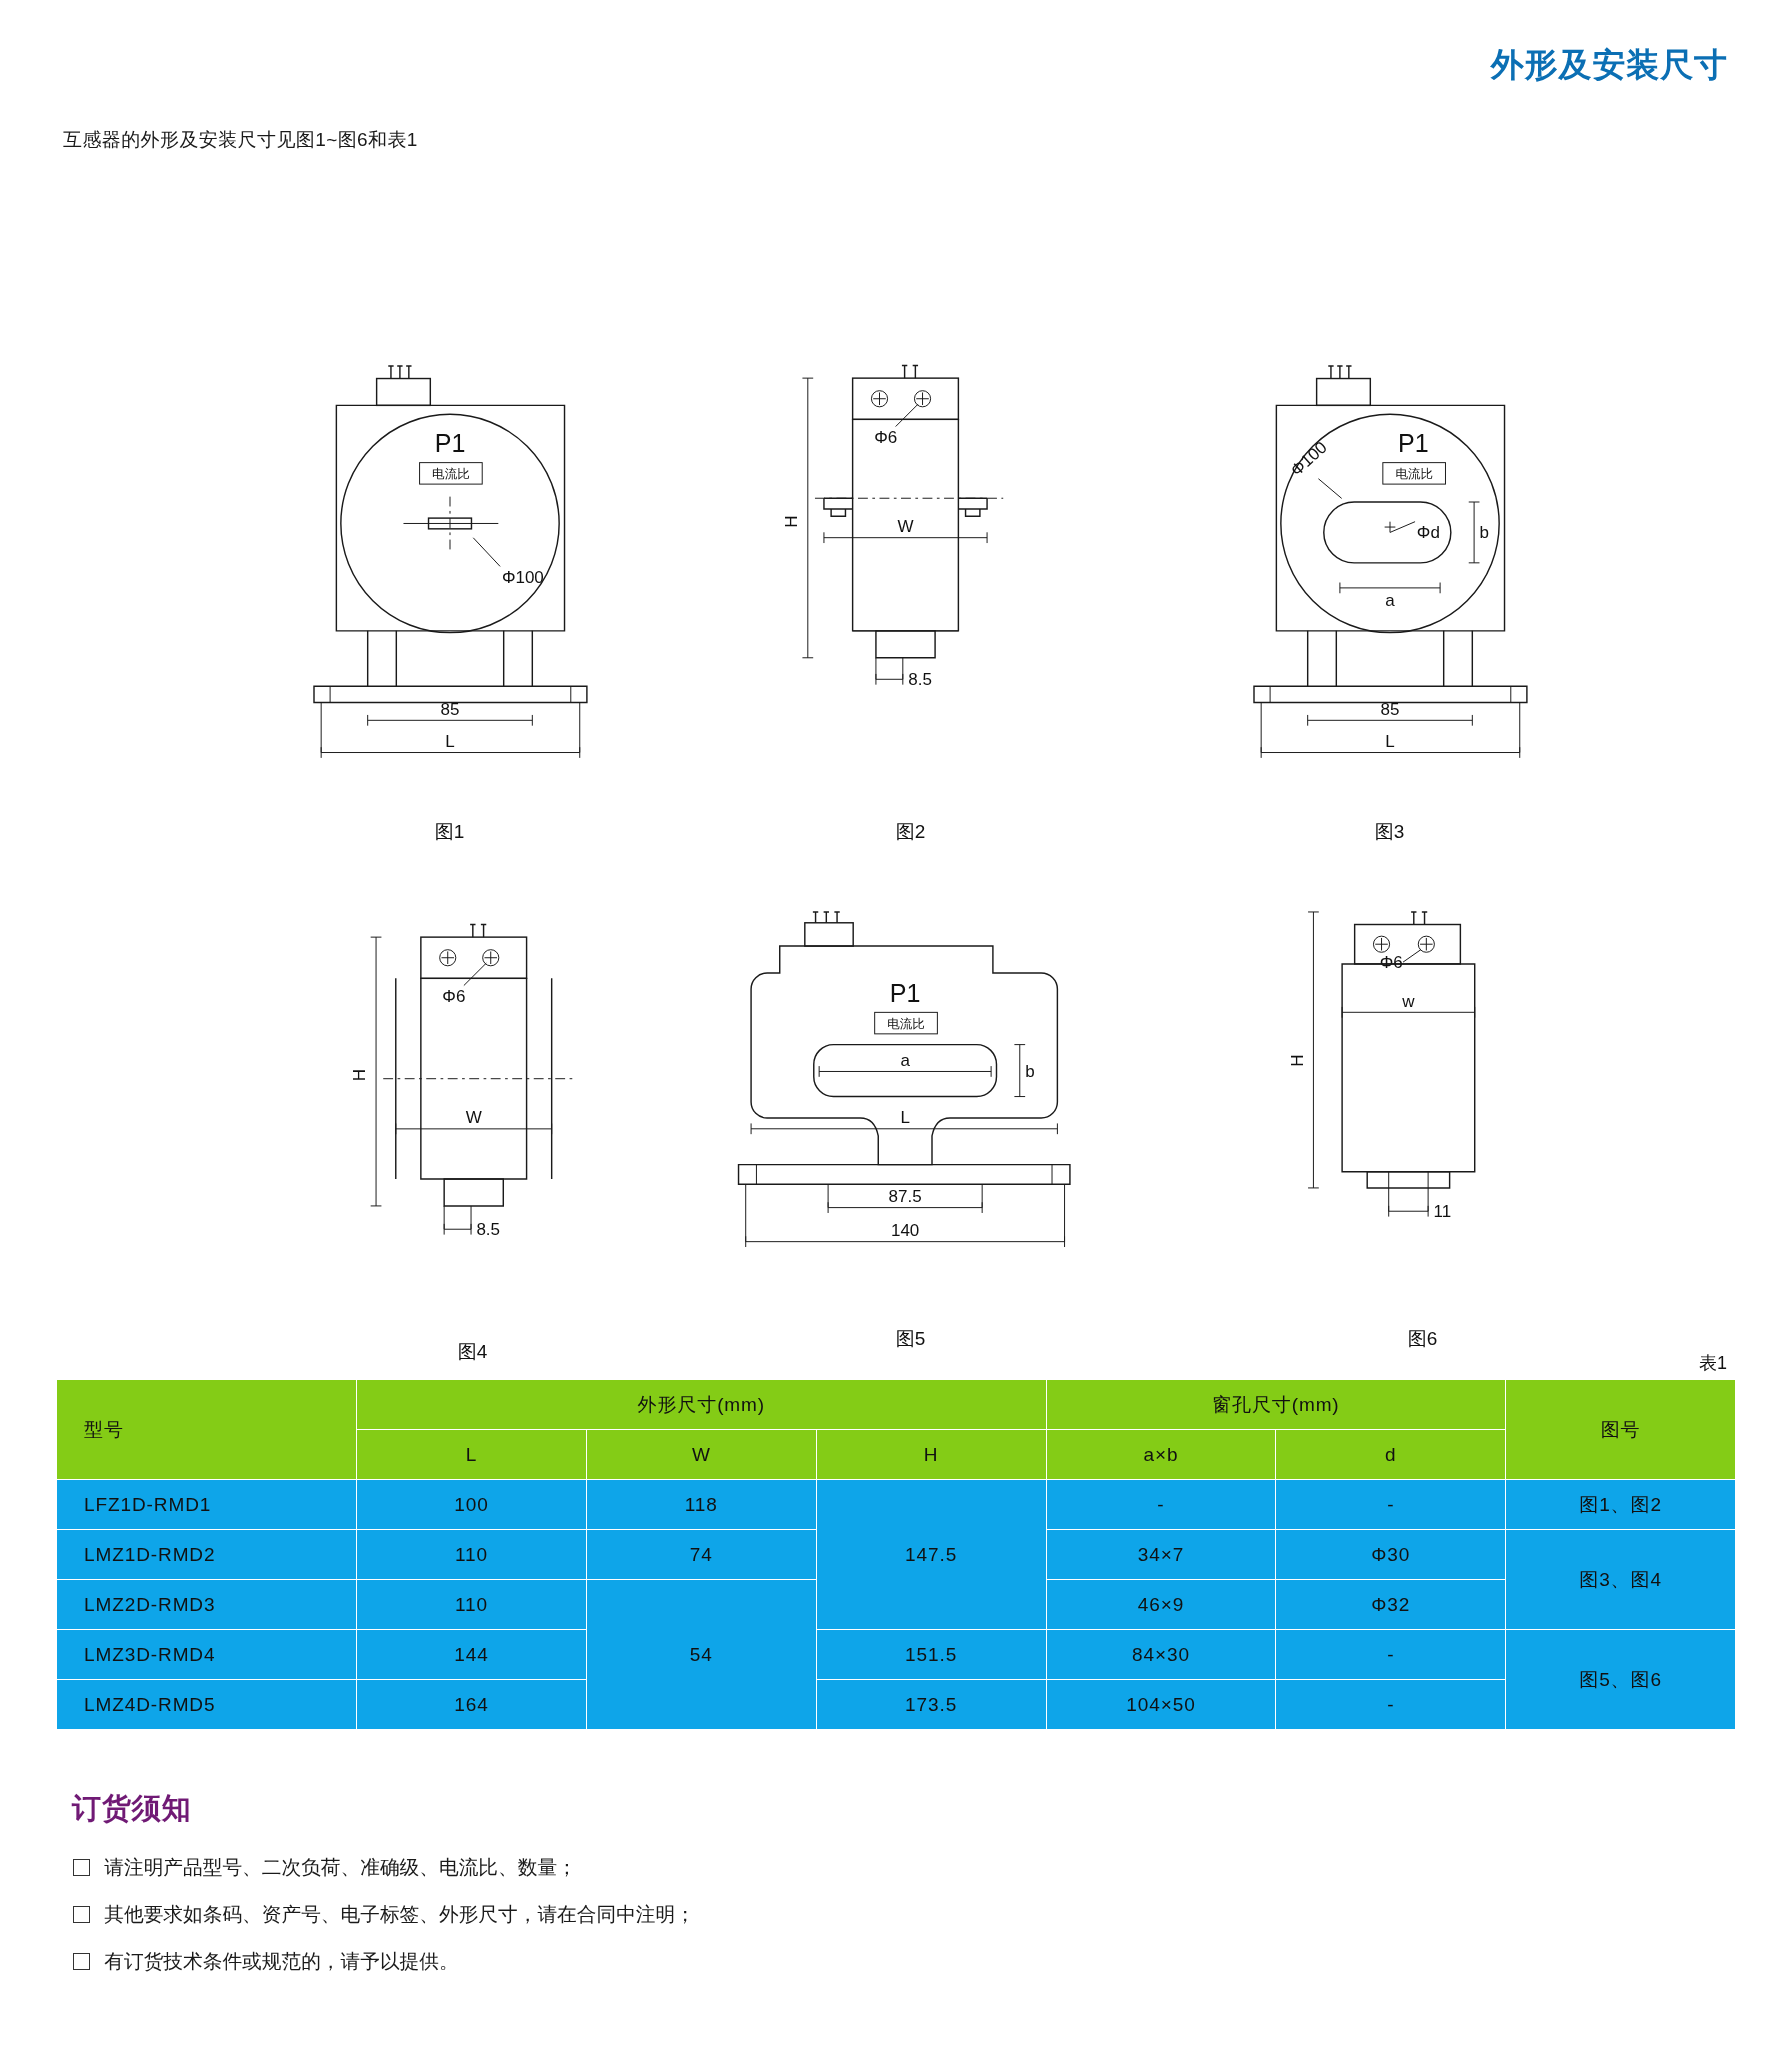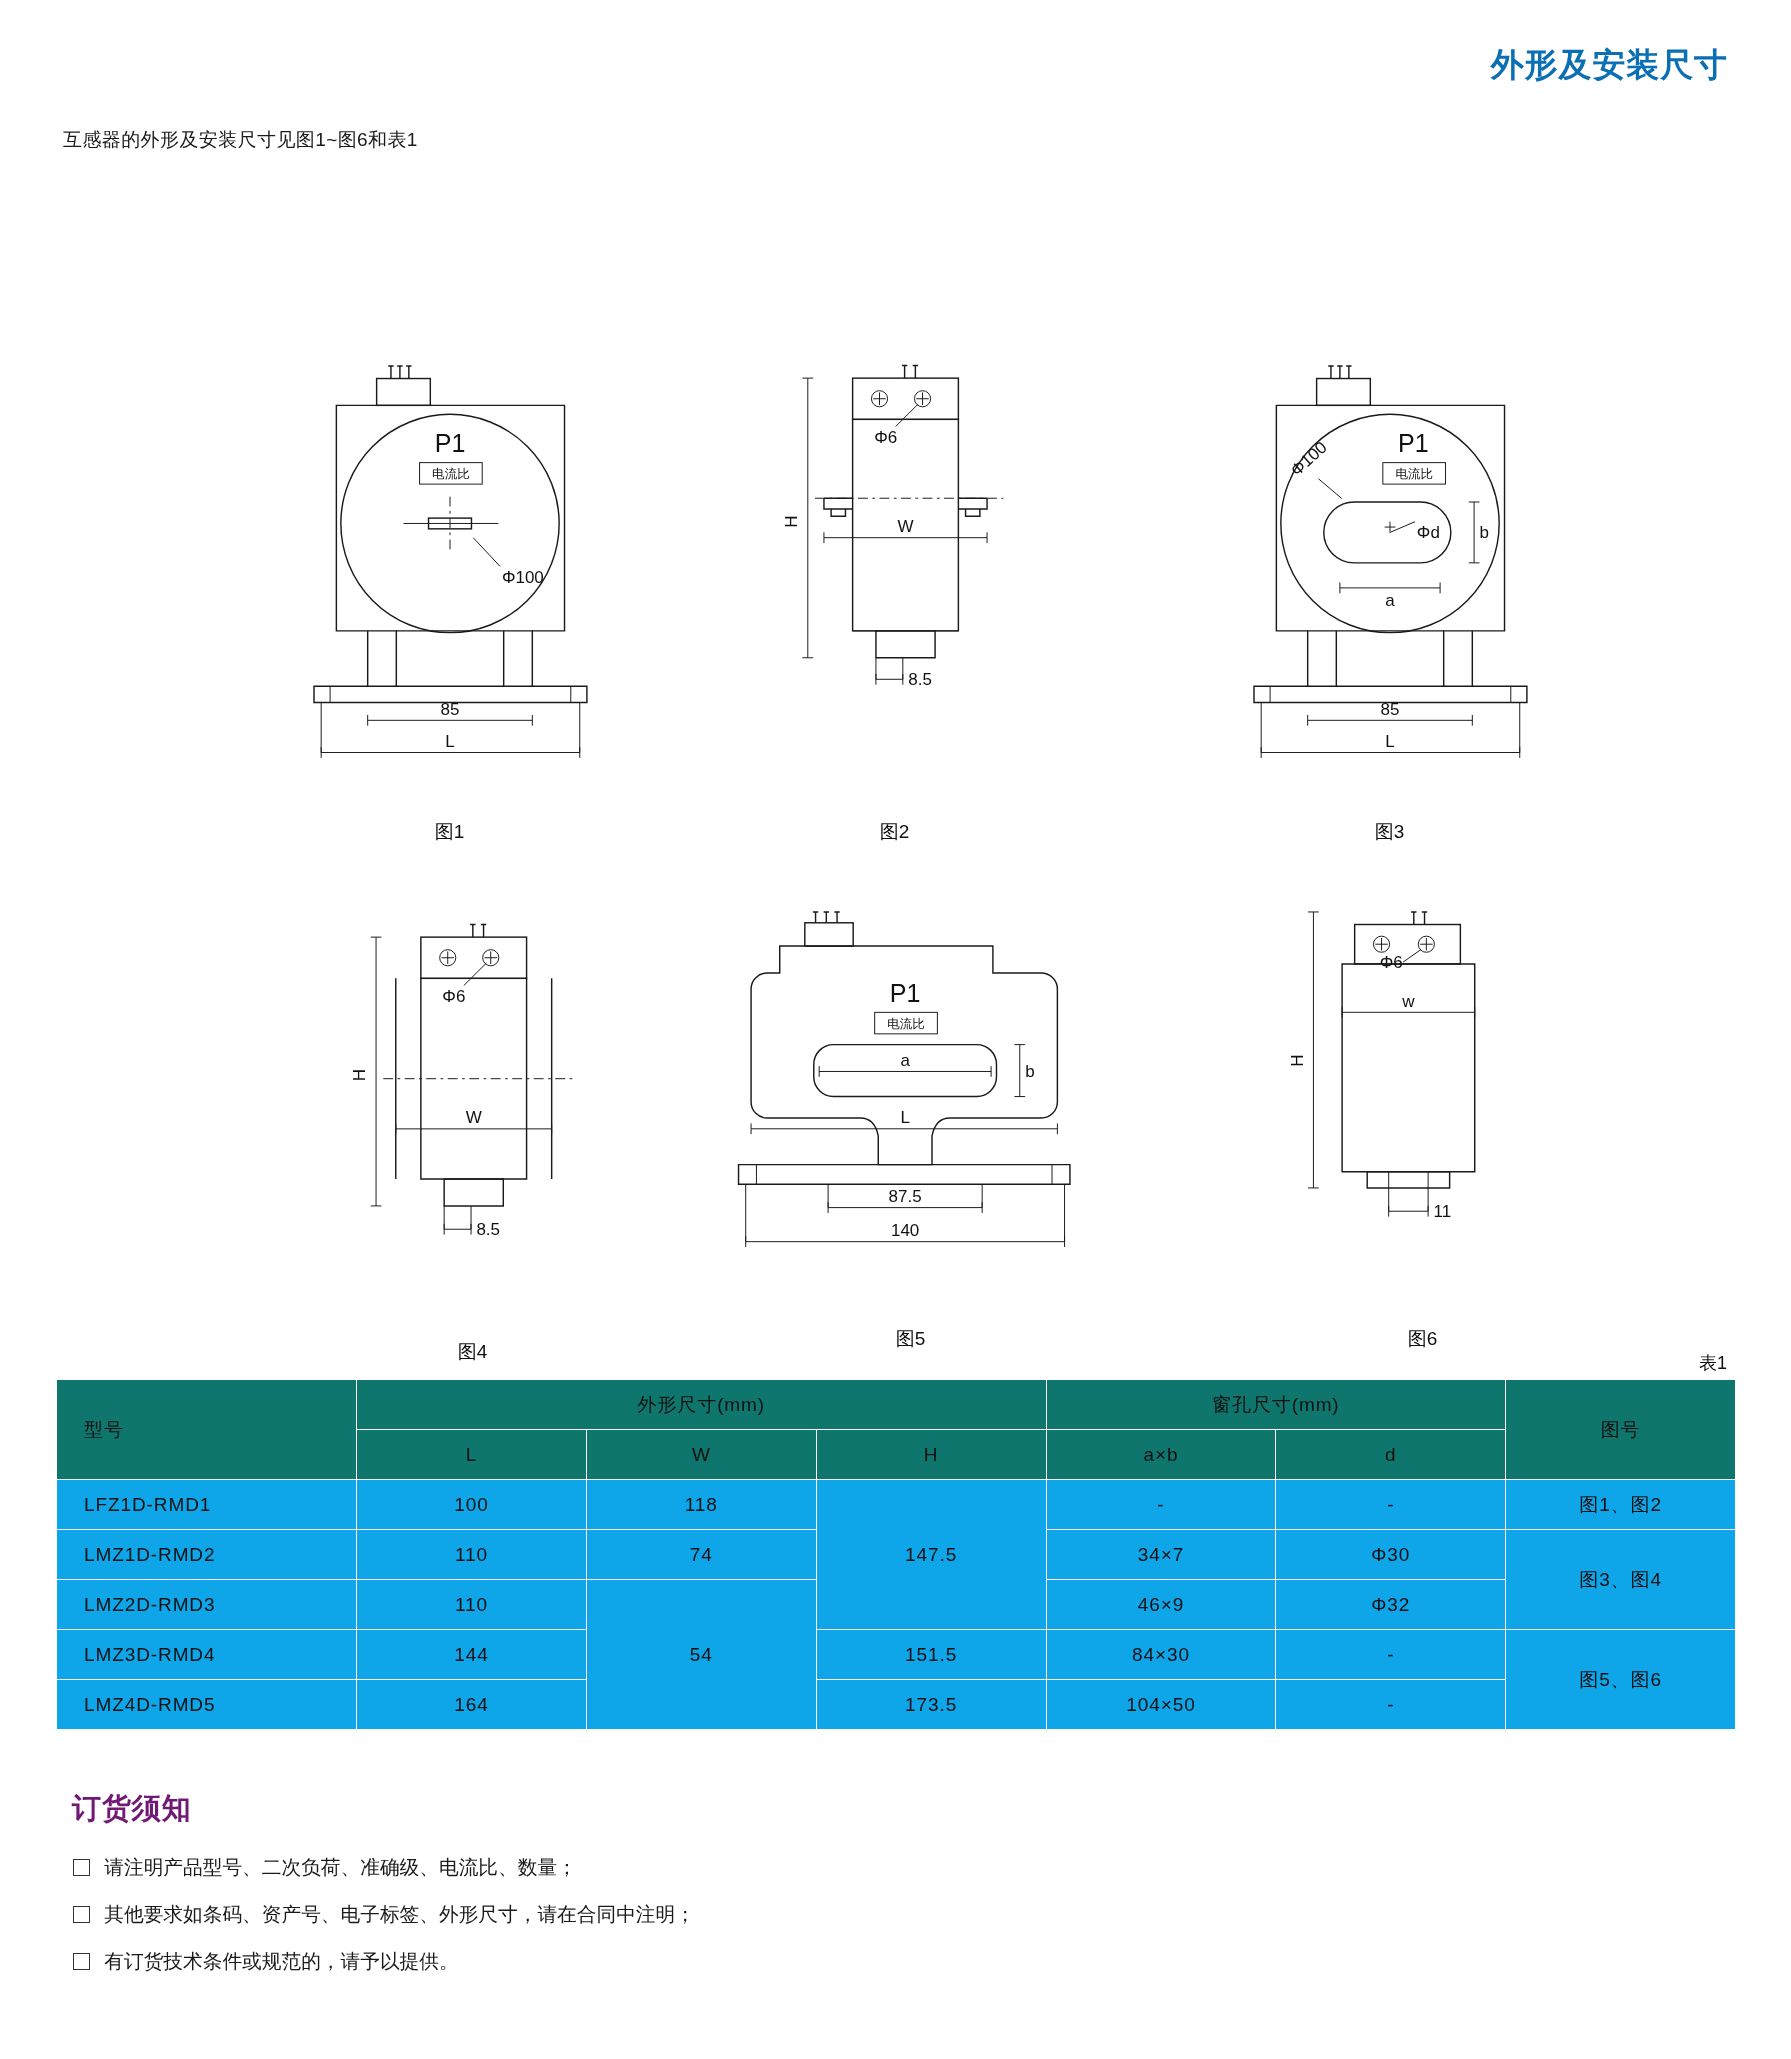--- a/index.html
+++ b/index.html
@@ -63,21 +63,21 @@
   }
   table.spec th, table.spec td {
     border:0.9px solid #ffffff;
     background:#0ea5e9;
     text-align:center;
     padding:0;
     height:50px;
     color:#111;
     font-weight:normal;
   }
-  table.spec th { background:#0f766e; font-weight:normal; }
+  table.spec th { background:#84cc16; font-weight:normal; }
   table.spec td.model { text-align:left; padding-left:27px; letter-spacing:0.9px; }
   table.spec th.model-h { text-align:left; padding-left:27px; }
   table.spec td, table.spec th { letter-spacing:0.9px; }
 
   
   h2.order-title {
     position:absolute;
     left:56px; top:1773px;
     color:#701a75;
     font-size:29px;
@@ -186,21 +186,21 @@
 
         <path class="dim" d="M30 196 H212"></path>
         <path class="dim" d="M30 190 v12 M212 190 v12"></path>
         <text x="121" y="190" class="txt" text-anchor="middle">W</text>
 
         <path class="dim" d="M88 354 H118"></path>
         <path class="dim" d="M88 348 v12 M118 348 v12"></path>
         <text x="124" y="360" class="txt">8.5</text>
         <path class="ln-thin" d="M88 330 v24 M118 330 v24"></path>
       </svg>
-      <div class="fig-caption" style="left:44px; top:457px;">图2</div>
+      <div class="fig-caption" style="left:60px; top:457px;">图2</div>
     </div>
 
     <div class="fig" style="left:1191px; top:193px;">
       <svg width="340" height="484" viewBox="0 0 380 540">
         <rect x="70" y="18" width="60" height="30" class="ln"></rect>
         <path class="ln" d="M86 18 v-14 M96 18 v-14 M106 18 v-14"></path>
         <path class="ln" d="M83 4 h6 M93 4 h6 M103 4 h6"></path>
         <path class="ln" d="M25 48 H280 V300 H25 Z"></path>
         <circle cx="152" cy="180" r="122" class="ln"></circle>
         <text x="178" y="100" class="txt-p1" text-anchor="middle">P1</text>

